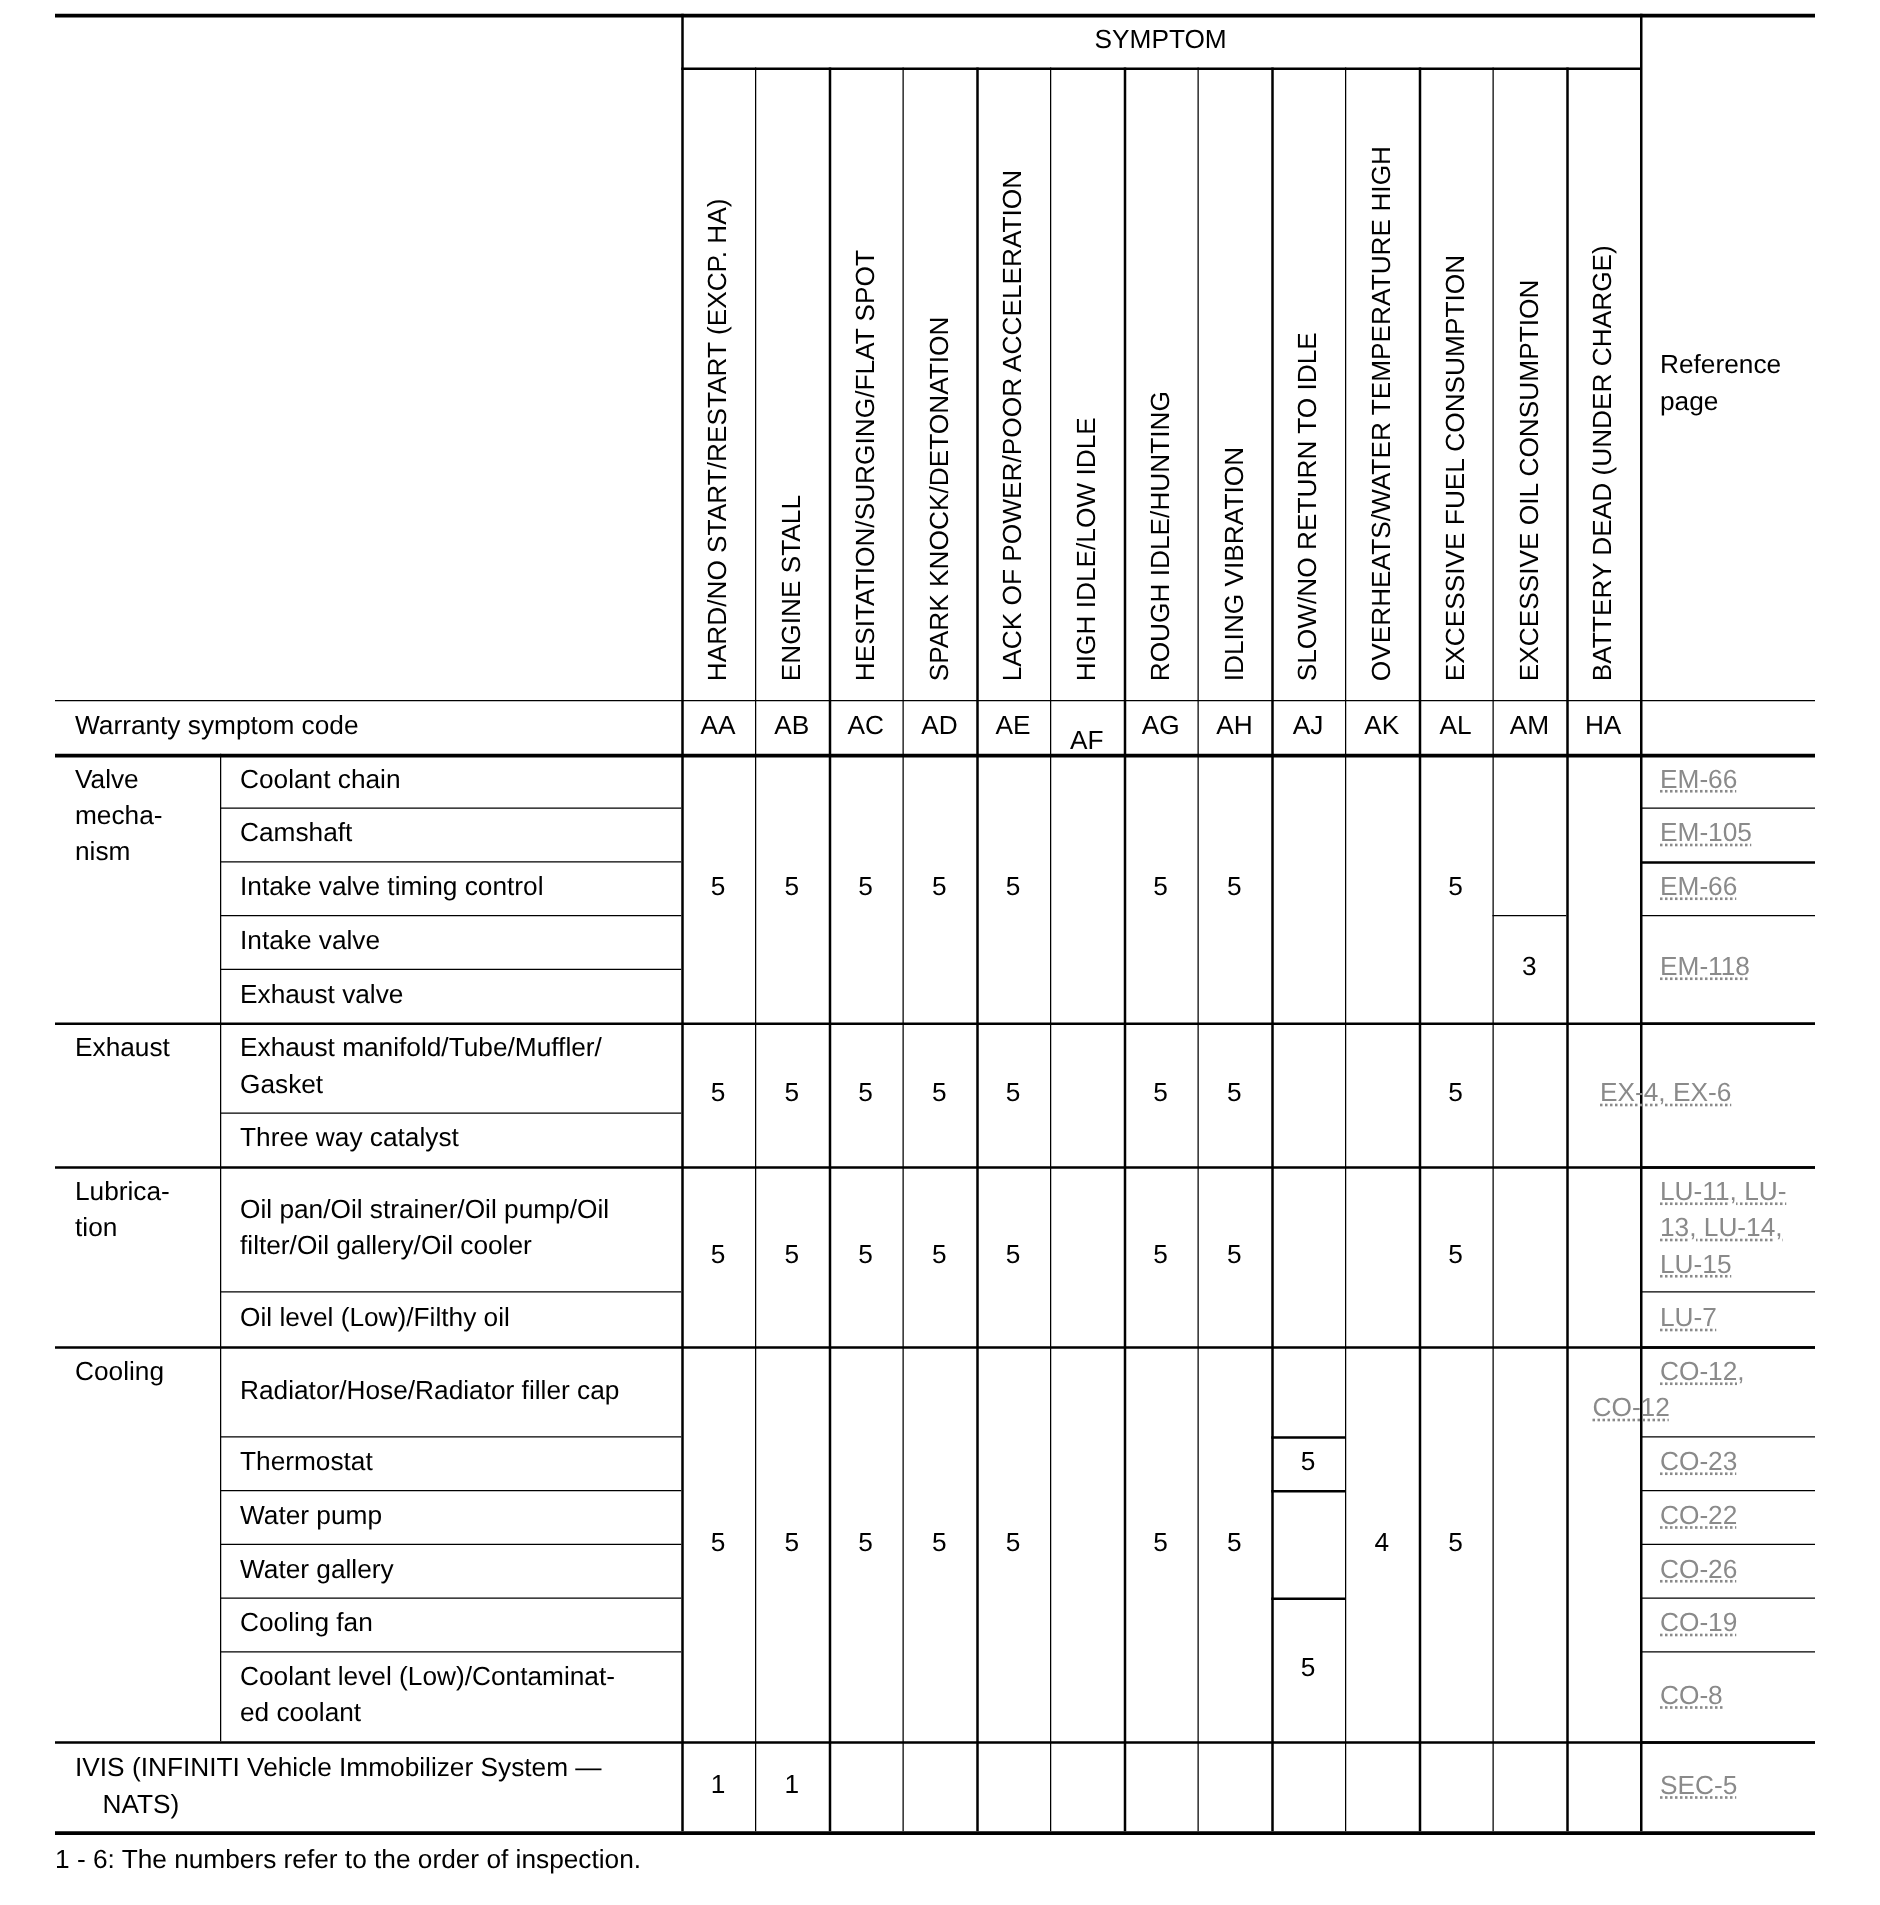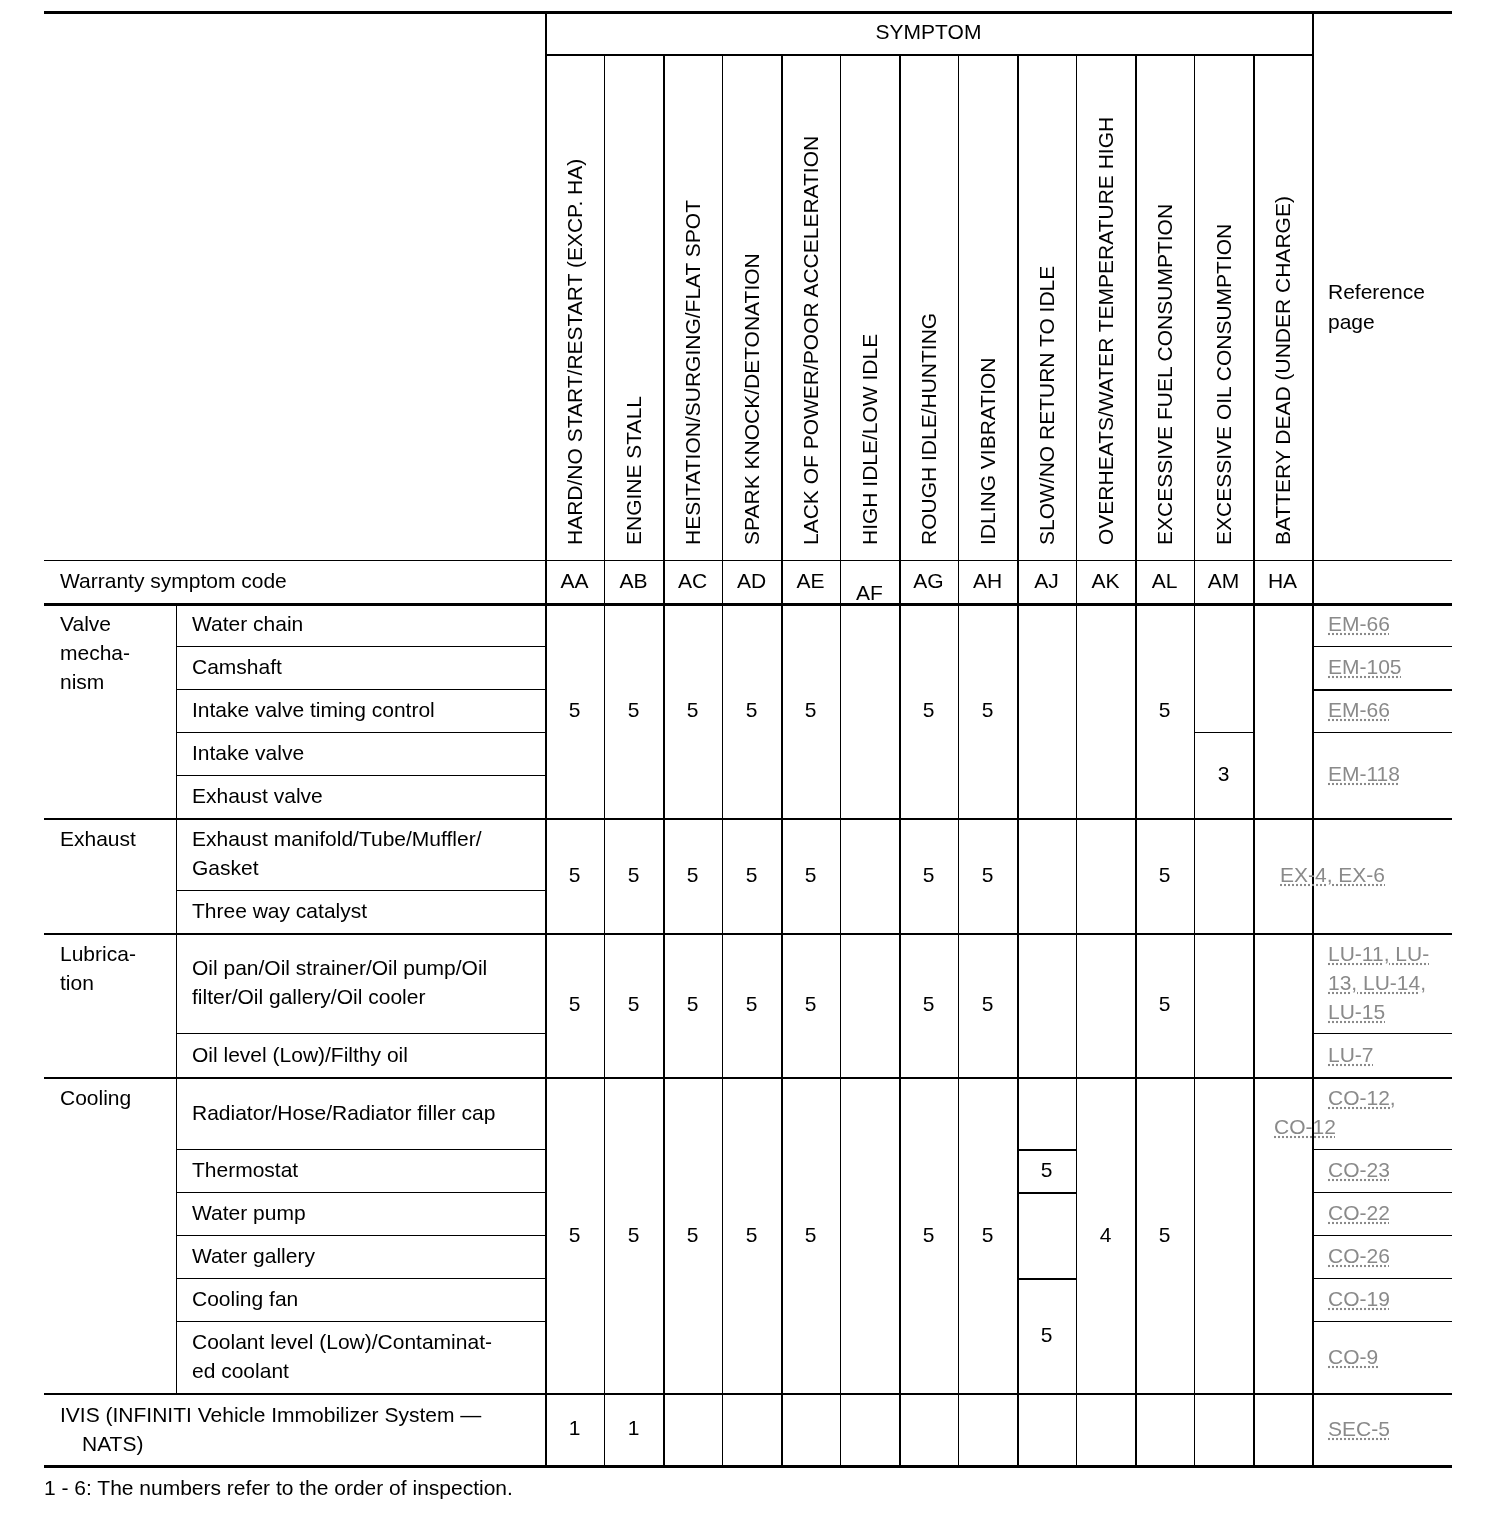--- a/index.html
+++ b/index.html
@@ -61,21 +61,21 @@
     <div class="vtxt" style="left: 1034.5px; top: 545px;">SLOW/NO RETURN TO IDLE</div>
     <div class="num" style="left: 1017.5px; top: 569px;">AJ</div>
     <div class="vtxt" style="left: 1093.5px; top: 545px;">OVERHEATS/WATER TEMPERATURE HIGH</div>
     <div class="num" style="left: 1076.5px; top: 569px;">AK</div>
     <div class="vtxt" style="left: 1152.5px; top: 545px;">EXCESSIVE FUEL CONSUMPTION</div>
     <div class="num" style="left: 1135.5px; top: 569px;">AL</div>
     <div class="vtxt" style="left: 1211.5px; top: 545px;">EXCESSIVE OIL CONSUMPTION</div>
     <div class="num" style="left: 1194.5px; top: 569px;">AM</div>
     <div class="vtxt" style="left: 1270.5px; top: 545px;">BATTERY DEAD (UNDER CHARGE)</div>
     <div class="num" style="left: 1253.5px; top: 569px;">HA</div>
-    <div class="txt" style="left: 192px; top: 609px;">Water chain</div>
+    <div class="txt" style="left: 192px; top: 609px;">Coolant chain</div>
     <div class="txt" style="left: 192px; top: 652px;">Camshaft</div>
     <div class="txt" style="left: 192px; top: 695px;">Intake valve timing control</div>
     <div class="txt" style="left: 192px; top: 738px;">Intake valve</div>
     <div class="txt" style="left: 192px; top: 781px;">Exhaust valve</div>
     <div class="txt" style="left: 192px; top: 824px;">Exhaust manifold/Tube/Muffler/</div>
     <div class="txt" style="left: 192px; top: 853px;">Gasket</div>
     <div class="txt" style="left: 192px; top: 896px;">Three way catalyst</div>
     <div class="txt" style="left: 192px; top: 953px;">Oil pan/Oil strainer/Oil pump/Oil</div>
     <div class="txt" style="left: 192px; top: 982px;">filter/Oil gallery/Oil cooler</div>
     <div class="txt" style="left: 192px; top: 1039.5px;">Oil level (Low)/Filthy oil</div>
@@ -131,21 +131,21 @@
     <div class="ref" style="left: 1328px; top: 939px;">LU-11, LU-</div>
     <div class="ref" style="left: 1328px; top: 968px;">13, LU-14,</div>
     <div class="ref" style="left: 1328px; top: 997px;">LU-15</div>
     <div class="ref" style="left: 1328px; top: 1040px;">LU-7</div>
     <div class="ref" style="left: 1328px; top: 1083px;">CO-12,</div>
     <div class="ref" style="left: 1274px; top: 1112px;">CO-12</div>
     <div class="ref" style="left: 1328px; top: 1155px;">CO-23</div>
     <div class="ref" style="left: 1328px; top: 1198px; text-align: center;">CO-22</div>
     <div class="ref" style="left: 1328px; top: 1241px;">CO-26</div>
     <div class="ref" style="left: 1328px; top: 1284px;">CO-19</div>
-    <div class="ref" style="left: 1328px; top: 1342px;">CO-9</div>
+    <div class="ref" style="left: 1328px; top: 1342px;">CO-8</div>
     <div class="ref" style="left: 1328px; top: 1414px;">SEC-5</div>
     <div class="num" style="left: 545.5px; top: 698px;">5</div>
     <div class="num" style="left: 604.5px; top: 698px;">5</div>
     <div class="num" style="left: 663.5px; top: 698px;">5</div>
     <div class="num" style="left: 722.5px; top: 698px;">5</div>
     <div class="num" style="left: 781.5px; top: 698px;">5</div>
     <div class="num" style="left: 899.5px; top: 698px;">5</div>
     <div class="num" style="left: 958.5px; top: 698px;">5</div>
     <div class="num" style="left: 1135.5px; top: 698px;">5</div>
     <div class="num" style="left: 545.5px; top: 863px;">5</div>

